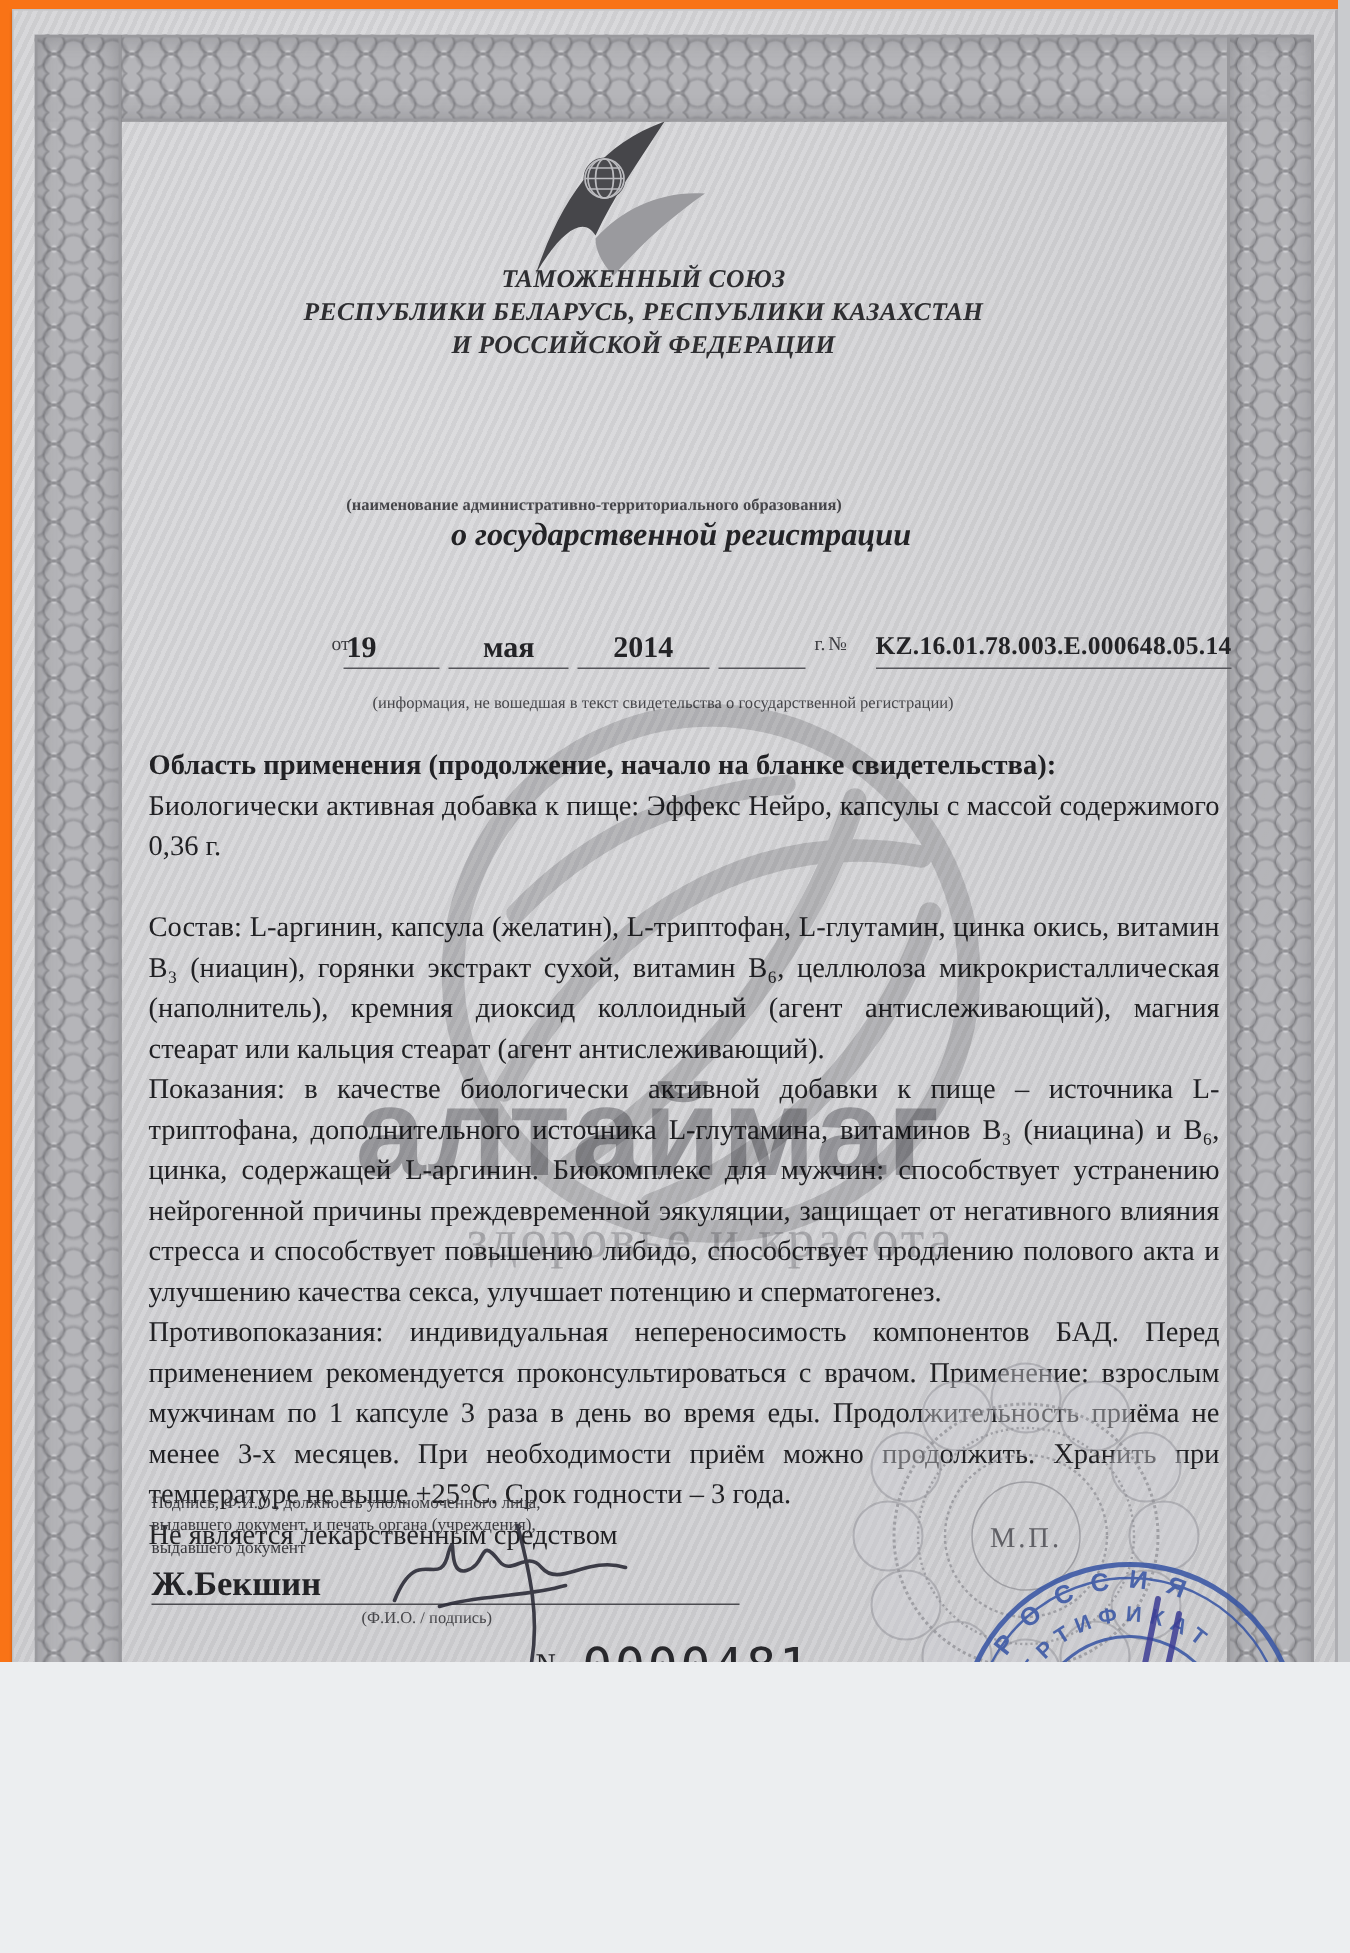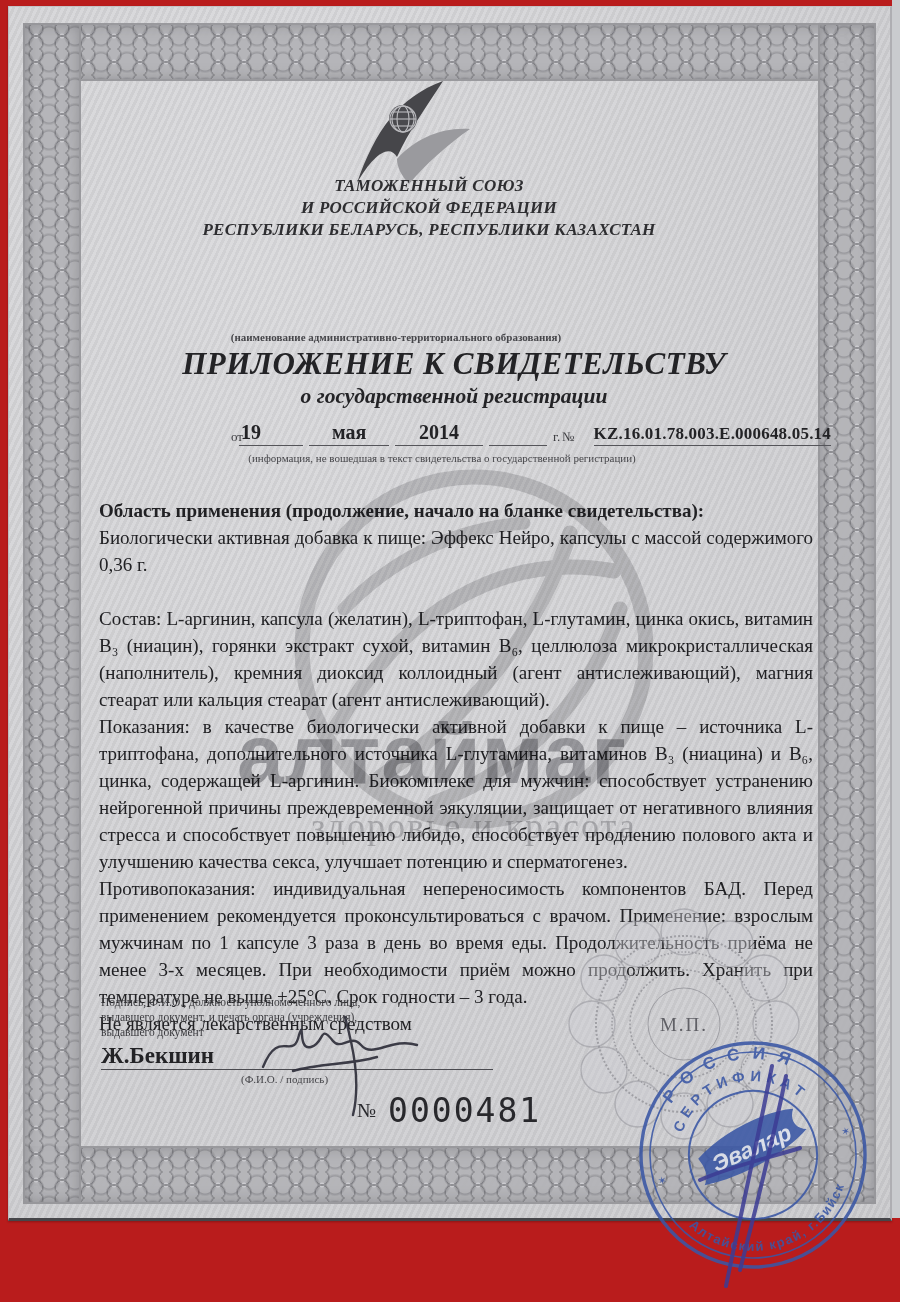--- a/index.html
+++ b/index.html
@@ -1,17 +1,17 @@
 <!DOCTYPE html>
 <html><head>
 <meta charset="utf-8">
 <style>
   html,body{margin:0;padding:0;}
   body{width:900px;height:1302px;background:#eceef0;font-family:"Liberation Serif","DejaVu Serif",serif;}
-  .stage{position:relative;width:900px;height:1302px;overflow:hidden;background:#b91c1c;}
+  .stage{position:relative;width:900px;height:1108px;overflow:hidden;background:#f97316;}
   .stage .right-shade{position:absolute;top:0;right:0;width:8px;height:1218px;background:#c9cbce;}
   
   .paper{
     position:absolute;left:8px;top:6px;width:881px;height:1211px;
     background-color:#d5d5d8;
     background-image:
       repeating-linear-gradient(115deg, rgba(255,255,255,.07) 0 3px, rgba(0,0,0,.035) 3px 6px),
       radial-gradient(ellipse at 30% 20%, rgba(255,255,255,.10), rgba(0,0,0,.05));
     border-top:1px solid #c3c3c6;
     border-left:1px solid #bdbdc0;
@@ -39,30 +39,30 @@
   
   .emblem{position:absolute;left:330px;top:72px;width:140px;height:110px;}
   .org-block{position:absolute;left:88px;top:168px;width:664px;text-align:center;
     font-weight:bold;font-style:italic;font-size:17px;line-height:22px;color:#2e2e31;letter-spacing:.3px;}
   
   .title-block{position:absolute;left:87px;top:324px;width:716px;text-align:center;color:#232326;}
   .admin-note{font-size:11px;color:#46464a;transform:translateX(-58px);font-weight:bold;}
   .title-main{font-weight:bold;font-style:italic;font-size:31px;line-height:38px;letter-spacing:.5px;margin-top:2px;}
   .title-sub{font-weight:bold;font-style:italic;font-size:21.5px;line-height:26px;}
   
-  .date-row{position:absolute;left:222px;top:414px;width:600px;display:flex;align-items:flex-end;
+  .date-row{position:absolute;left:212px;top:414px;width:600px;display:flex;
     font-size:20px;font-weight:bold;color:#232326;}
   .date-row .sm{font-size:13px;font-weight:normal;color:#3c3c40;padding:0 2px 1px 0;}
   .useg{border-bottom:1.5px solid #55555a;text-align:center;padding-bottom:1px;}
   .u-day{width:88px;margin-left:-6px;text-align:left;padding-left:2px;}
   .u-month{width:112px;margin-left:6px;}
   .u-year{width:124px;margin-left:6px;font-family:Liberation Serif, serif;}
   .u-blank{width:82px;margin-left:6px;}
   .u-num{font-size:17px;letter-spacing:.2px;margin-left:17px;white-space:nowrap;}
-  .info-note{position:absolute;left:87px;top:445px;width:716px;text-align:center;
+  .info-note{position:absolute;left:87px;top:456px;width:716px;text-align:center;
     font-size:11px;color:#46464a;transform:translateX(-12px);}
   
   .body-text{position:absolute;left:90px;top:490px;width:714px;
     font-size:19px;line-height:27px;color:#212124;text-align:justify;}
   .body-text p{margin:0;}
   .body-text .gap-after{margin-bottom:27px;}
   .bold{font-weight:bold;}
   
   .wm{position:absolute;pointer-events:none;mix-blend-mode:multiply;}
   .wm-logo{left:275px;top:452px;width:380px;height:380px;}
@@ -106,27 +106,26 @@
         <ellipse cx="64" cy="40" rx="6" ry="13"></ellipse>
         <ellipse cx="64" cy="40" rx="11" ry="13"></ellipse>
         <line x1="51" y1="40" x2="77" y2="40"></line>
         <line x1="53" y1="33" x2="75" y2="33"></line>
         <line x1="53" y1="47" x2="75" y2="47"></line>
       </g>
     </svg>
 
     <div class="org-block">
       <div>ТАМОЖЕННЫЙ СОЮЗ</div>
+      <div>РЕСПУБЛИКИ БЕЛАРУСЬ, РЕСПУБЛИКИ КАЗАХСТАН</div>
       <div>И РОССИЙСКОЙ ФЕДЕРАЦИИ</div>
-      <div>РЕСПУБЛИКИ БЕЛАРУСЬ, РЕСПУБЛИКИ КАЗАХСТАН</div>
     </div>
 
     <div class="title-block">
       <div class="admin-note">(наименование административно-территориального образования)</div>
-      <div class="title-main">ПРИЛОЖЕНИЕ К СВИДЕТЕЛЬСТВУ</div>
       <div class="title-sub">о государственной регистрации</div>
     </div>
 
     <div class="date-row">
       <span class="sm">от</span>
       <span class="useg u-day">19</span>
       <span class="useg u-month">мая</span>
       <span class="useg u-year">2014</span>
       <span class="useg u-blank"></span>
       <span class="sm" style="margin-left:6px;">г.</span>

